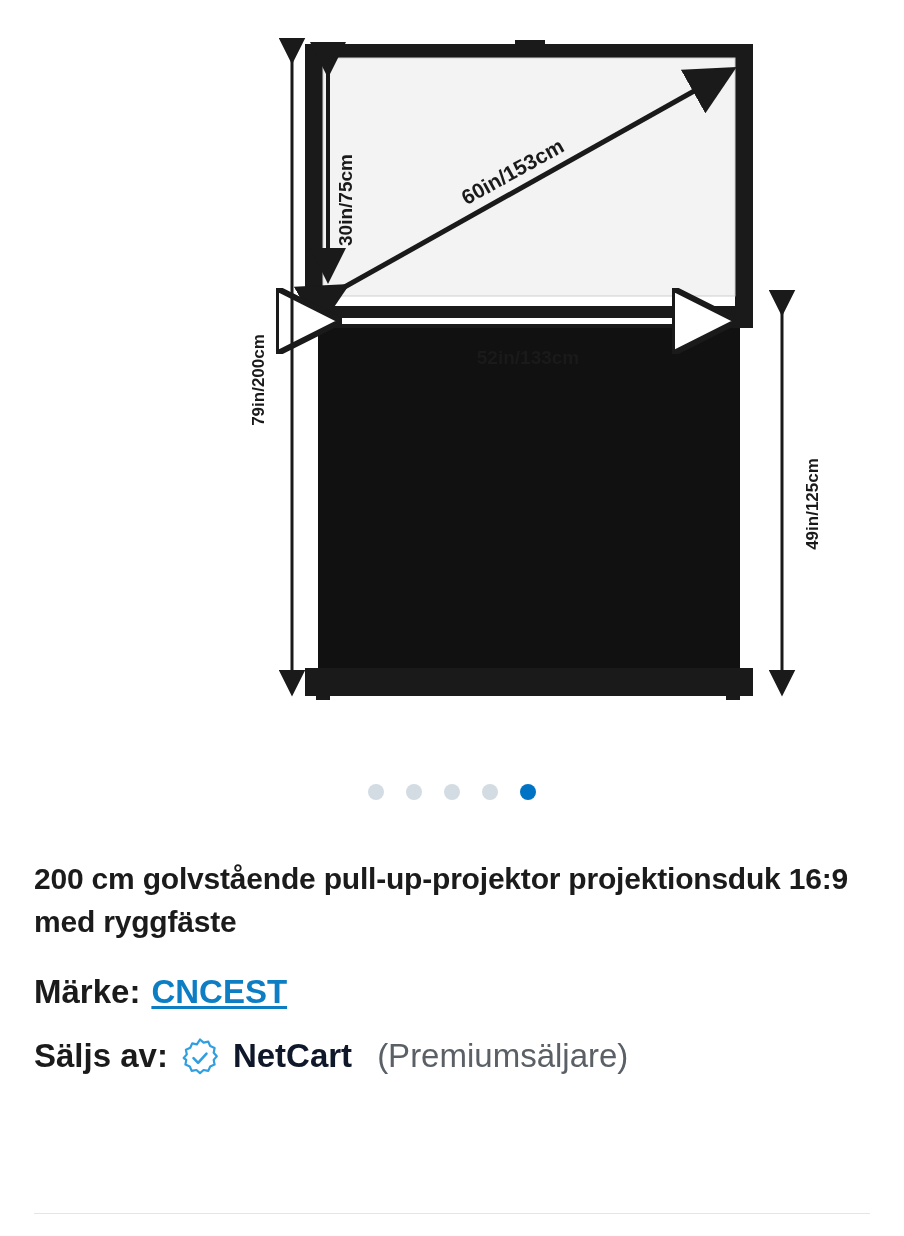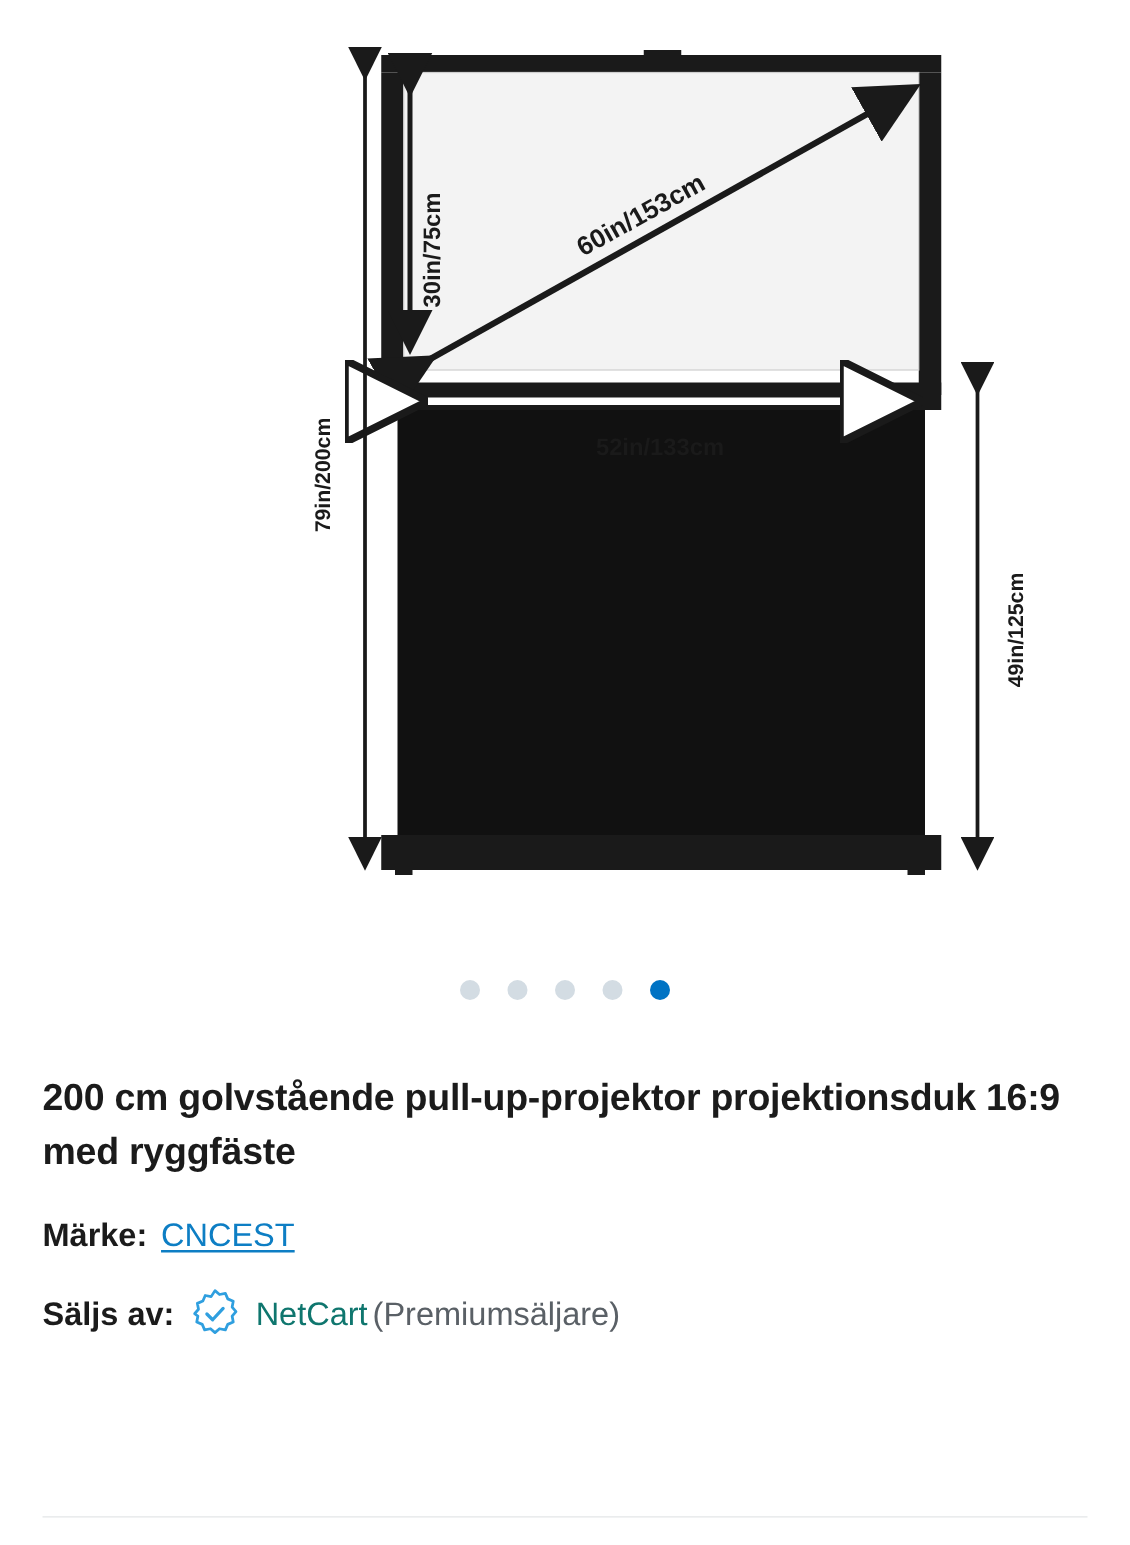--- a/index.html
+++ b/index.html
@@ -64,44 +64,44 @@
   .product-title {
     font-size: 30px;
     font-weight: bold;
     color: #1b1b1b;
     line-height: 1.42;
     letter-spacing: -0.2px;
     margin: 0 0 30px 0;
   }
   .meta-row {
     display: flex;
-    align-items: center;
-    font-size: 26px;
+    align-items: flex-start;
+    font-size: 33px;
     margin-bottom: 26px;
     color: #1b1b1b;
   }
   .meta-label {
     font-weight: bold;
     margin-right: 11px;
   }
   .brand-link {
     color: #0d7ec4;
     text-decoration: underline;
     text-underline-offset: 3px;
-    font-weight: normal;
+    font-weight: bold;
   }
   .seller-badge {
     display: inline-flex;
     align-items: center;
     margin-right: 12px;
   }
   .seller-name {
-    color: #0f766e;
-    font-weight: normal;
-    margin-right: 4px;
+    color: #0f172a;
+    font-weight: bold;
+    margin-right: 25px;
   }
   .seller-note {
     color: #5a6066;
     font-weight: normal;
   }
 
   .divider {
     position: absolute;
     left: 34px;
     top: 1213px;

